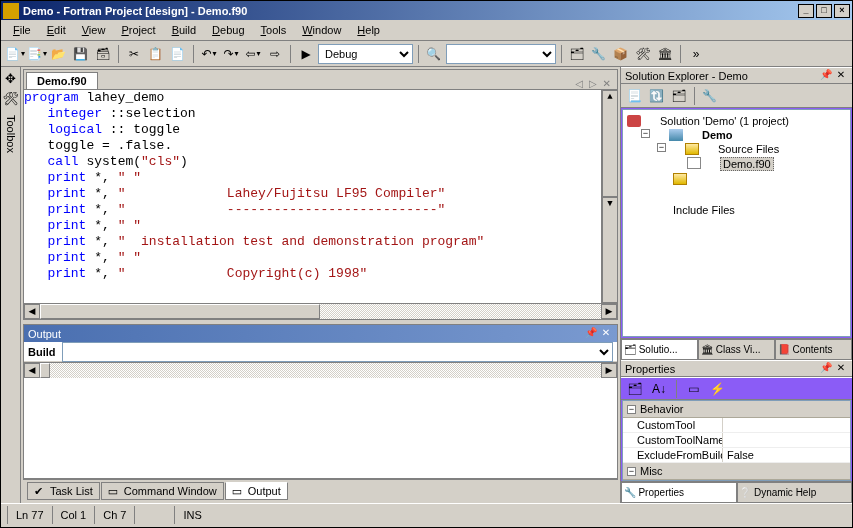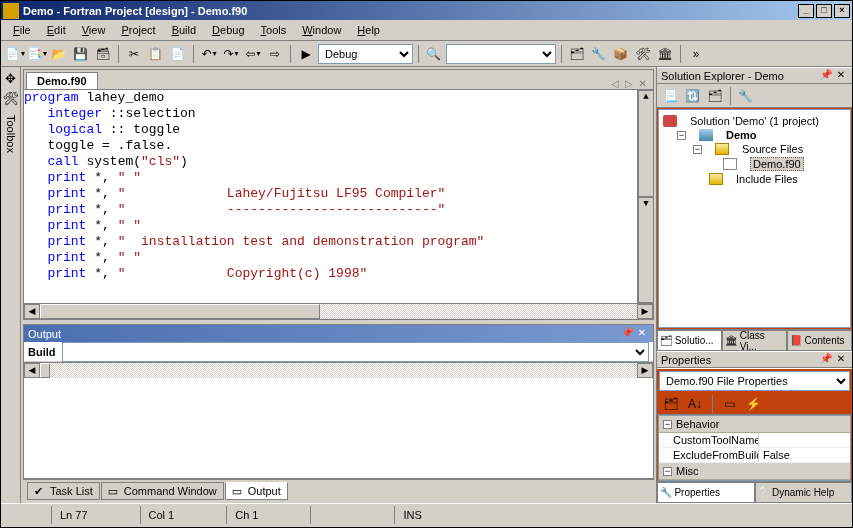--- a/index.html
+++ b/index.html
@@ -53,29 +53,29 @@
   .panel-title-text { flex: 1; }
   .panel-ctrl { width: 14px; height: 14px; font-size: 10px; text-align: center; cursor: pointer; color:#fff; }
   .output-toolbar { height: 20px; background: #fff; border-bottom: 1px solid #d4d0c8; padding: 0 4px; display:flex; align-items:center; font-weight: bold; }
   .output-body { flex: 1; padding: 4px 8px; font-family: "Courier New", monospace; font-size: 12px; white-space: pre; overflow: hidden; }
   
   .bottom-tabs { height: 22px; background: #d4d0c8; display: flex; align-items: center; padding: 2px 4px; border-top: 1px solid #808080; gap: 1px; }
   .bottom-tab { padding: 2px 6px; background: #d4d0c8; border: 1px solid #808080; cursor: pointer; display: flex; align-items: center; gap: 4px; font-size:11px; }
   .bottom-tab.active { background: #fff; border-top:1px solid #fff; }
   .bt-icon { width: 12px; height: 12px; display: inline-block; }
   
-  .right-col { width: 196px; display: flex; flex-direction: column; border-left: 1px solid #808080; background: #c2410c; }
+  .right-col { width: 232px; display: flex; flex-direction: column; border-left: 1px solid #808080; background: #8b5cf6; }
   .panel-gray-title { height: 17px; background: #d4d0c8; border-bottom: 1px solid #808080; border-top: 1px solid #fff; padding: 0 4px; display: flex; align-items: center; }
   
   .se-toolbar { height: 24px; background: #d4d0c8; display: flex; align-items: center; padding: 0 4px; gap: 2px; border-bottom: 1px solid #808080; }
   .se-tree { flex: 1; background: #fff; border: 1px solid #7f9db9; margin: 1px; padding: 4px; font-size: 11px; overflow: hidden; }
-  .tree-node { display: flex; align-items: center; gap: 13px; padding: 1px 0; white-space: nowrap; }
+  .tree-node { display: flex; gap: 19px; padding: 1px 0; white-space: nowrap; }
   .tree-indent-1 { padding-left: 14px; }
   .tree-indent-2 { padding-left: 30px; }
-  .tree-indent-3 { padding-left: 46px; }
+  .tree-indent-3 { padding-left: 46px; flex-direction: column; }
   .tree-indent-4 { padding-left: 60px; }
   .expander { width: 9px; height: 9px; border: 1px solid #808080; font-size: 9px; line-height: 7px; text-align: center; background: #fff; }
   .tree-icon { width: 14px; height: 12px; display: inline-block; }
   .folder-icon { background: linear-gradient(#ffe9a2,#e0b800); border:1px solid #b08000; }
   .sln-icon { background: #c44; border-radius:2px; }
   .prj-icon { background: linear-gradient(#ace,#48a); }
   .file-icon { background: #fff; border:1px solid #888; position:relative; }
   .selected { background: #d4d0c8; border: 1px dotted #666; padding: 0 2px; }
   
   .se-bottom-tabs { height: 22px; display: flex; border-top: 1px solid #808080; }
@@ -87,21 +87,21 @@
   .props-toolbar { height: 22px; display: flex; align-items: center; padding: 0 4px; gap: 4px; border-bottom: 1px solid #808080; }
   .props-grid { background: #fff; border: 1px solid #7f9db9; margin: 0 1px; font-size: 11px; }
   .props-cat { background: #d4d0c8; padding: 2px 4px; font-weight: normal; border-bottom: 1px solid #aca899; display:flex; align-items:center; gap:4px; }
   .props-row { display: flex; border-bottom: 1px solid #eee; }
   .props-name { width: 100px; padding: 1px 4px 1px 14px; border-right: 1px solid #d4d0c8; background:#fff; overflow:hidden; white-space:nowrap; }
   .props-val { flex: 1; padding: 1px 4px; overflow: hidden; white-space: nowrap; }
   
   .right-bottom-tabs { height: 22px; display: flex; border-top: 1px solid #808080; margin-top:auto; }
   
   .statusbar { height: 22px; background: #d4d0c8; border-top: 1px solid #fff; display: flex; align-items: center; padding: 0 6px; font-size: 11px; }
-  .status-cell { border-left: 1px solid #808080; padding: 0 8px; height: 18px; display:flex; align-items:center;margin-left:44px; }
+  .status-cell { border-left: 1px solid #808080; padding: 0 8px; height: 18px; display:flex; align-items:center; }
 </style>
 </head>
 <body>
 
 <div class="titlebar">
   <span class="titlebar-icon"></span>
   <span class="titlebar-text">Demo - Fortran Project [design] - Demo.f90</span>
   <div class="titlebar-btns">
     <div class="titlebar-btn">_</div>
     <div class="titlebar-btn">□</div>
@@ -253,36 +253,37 @@
         <div class="se-tab"><span>🏛</span>Class Vi...</div>
         <div class="se-tab"><span>📕</span>Contents</div>
       </div>
 
     <div class="panel-gray-title">
       <span style="flex:1">Properties</span>
       <span class="panel-ctrl" style="color:#000">📌</span>
       <span class="panel-ctrl" style="color:#000">✕</span>
     </div>
     <div class="props-panel">
-      <select class="combo props-combo">
-        <option id="props-obj-opt"><b>Demo.f90</b> File Properties</option>
-      </select>
       <div class="props-toolbar">
         <div class="tool-btn">🗂</div>
         <div class="tool-btn">A↓</div>
         <div class="tool-sep"></div>
         <div class="tool-btn">▭</div>
         <div class="tool-btn">⚡</div>
       </div>
       <div class="props-grid">
         <div class="props-cat">
             <span class="expander">−</span>
             <span>Behavior</span>
           </div>
         <div id="props-rows">
+            <div class="props-row">
+              <div class="props-name">CustomTool</div>
+              <div class="props-val"></div>
+            </div>
             <div class="props-row">
               <div class="props-name">CustomToolNamesp</div>
               <div class="props-val"></div>
             </div>
             <div class="props-row">
               <div class="props-name">ExcludeFromBuild</div>
               <div class="props-val">False</div>
             </div>
           </div>
         <div class="props-cat">
@@ -294,16 +295,16 @@
     <div class="right-bottom-tabs" id="right-bottom-tabs">
         <div class="se-tab active"><span>🔧</span>Properties</div>
         <div class="se-tab"><span>❔</span>Dynamic Help</div>
       </div>
   </div>
 </div>
 
 <div class="statusbar">
   <span class="status-cell">Ln 77</span>
   <span class="status-cell">Col 1</span>
-  <span class="status-cell">Ch 1</span>
+  <span class="status-cell">Ch 7</span>
   <span class="status-cell" style="width:40px"></span>
   <span class="status-cell">INS</span>
 </div>
 
 </body></html>

